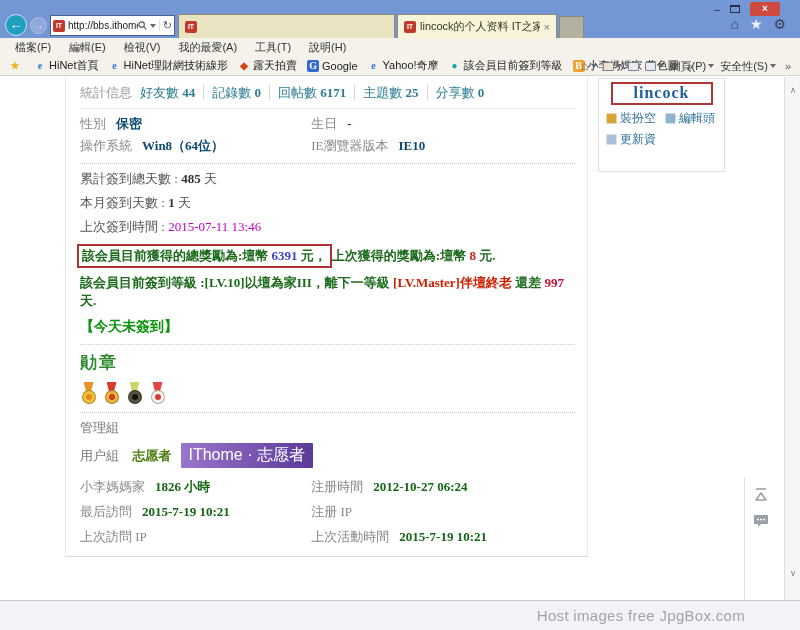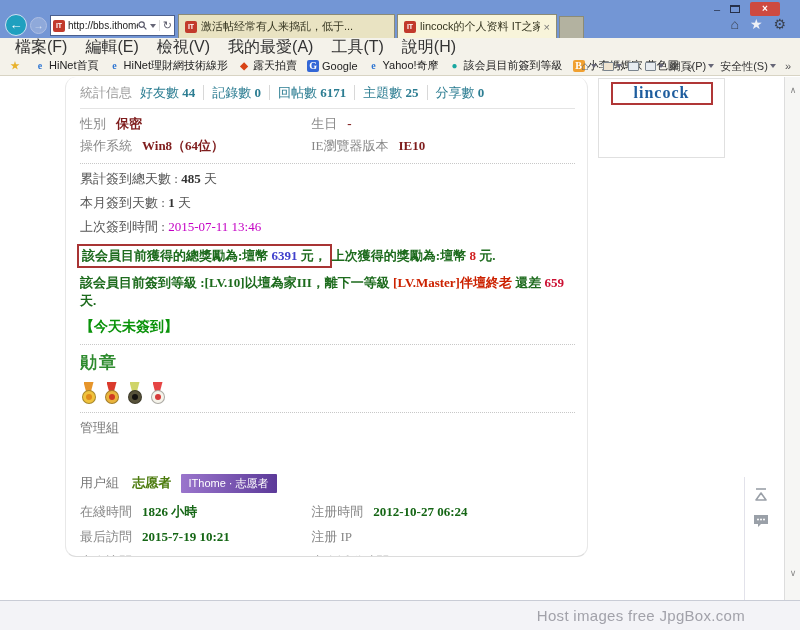--- a/index.html
+++ b/index.html
@@ -37,51 +37,51 @@
   .tab-label { overflow:hidden; white-space:nowrap; flex:1 1 auto; }
   .tab-close { color:#777; font-size:11px; flex:0 0 auto; }
   .tab-stub { position:absolute; left:559px; top:16px; width:25px; height:22px; background:#b3b2a0;
               border:1px solid #8b8b76; border-bottom:none; }
   .chrome-icons { position:absolute; right:14px; top:16px; display:flex; gap:11px; font-size:14px;
                   color:#39414f; }
   .chrome-icons .star { color:#eef0f6; }
   
   .menubar { position:absolute; left:0; top:38px; width:800px; height:18px; background:#f4f2ea;
              display:flex; align-items:center; padding-left:6px; }
-  .menu-item { padding:0 9px; font-size:16px; color:#333; }
+  .menu-item { padding:0 9px; font-size:11px; color:#333; }
   .favbar { position:absolute; left:0; top:56px; width:800px; height:20px; background:#f4f2ea;
             border-bottom:1px solid #d8d4c4; display:flex; align-items:center; padding-left:4px; }
   .fav-item { display:flex; align-items:center; gap:3px; padding:0 5px; font-size:11px; color:#222;
               white-space:nowrap; }
   .fav-ic { display:inline-block; width:12px; height:12px; border-radius:2px; font-size:10px;
             font-weight:bold; text-align:center; line-height:12px; font-family:"Liberation Serif",serif; }
   .fav-more { font-size:11px; color:#555; padding:0 3px; }
   .favbar-right { position:absolute; right:6px; top:0; height:20px; display:flex; align-items:center; gap:6px; }
   .fr-group { display:flex; align-items:center; gap:2px; }
   .fr-ic-home { font-size:12px; color:#5a6a7a; }
   .fr-box { width:11px; height:9px; border:1px solid #7a848e; background:#e8ecf0; border-radius:1px; }
   .fr-box.feed { background:#f0e4d0; }
   .fr-label { font-size:11px; color:#333; }
   
   .content { position:absolute; left:0; top:77px; width:800px; height:523px; background:#fff; }
   .main-col { position:absolute; left:65px; top:0; width:523px; height:480px; background:#fff;
               border-left:1px solid #e8e8e8; border-right:1px solid #e8e8e8; border-bottom:1px solid #dcdcdc;
               padding:7px 12px 0 14px; overflow:hidden;
-              font-family:"Liberation Serif","DejaVu Serif",serif; font-size:13px; color:#555;border-radius:11px; }
+              font-family:"Liberation Serif","DejaVu Serif",serif; font-size:13px; color:#555; }
   .topstats { white-space:nowrap; }
   .ts-prefix { color:#999; margin-right:8px; }
   .topstat { color:#2c7d92; padding:0 8px; border-left:1px solid #d8d8d8; }
   .topstat:first-of-type { border-left:none; padding-left:0; }
   .topstat b { font-weight:bold; }
   hr.solid { border:none; border-top:1px solid #e4e4e4; margin:6px 0; }
   hr.dot { border:none; border-top:1px dotted #c8c8c8; margin:8px 0 6px; }
   .pair-row { margin:4px 0; height:18px; }
   .cell-l { display:inline-block; width:228px; vertical-align:top; }
   .lab { color:#888; margin-right:10px;font-family:Liberation Serif, serif; }
-  .val { color:#7f1d1d; font-weight:bold; }
+  .val { color:#0c4a6e; font-weight:bold; }
   h2.sec { font-size:19px; font-weight:bold; color:#3a3a3a; letter-spacing:2px; margin:6px 0 8px; }
   h2.sec.green { color:#2e8b2e; font-size:17px; }
   .ck-line { margin:6px 0; color:#555; }
   .ck-line .num { font-weight:bold; color:#333; }
   .ck-line .magenta { color:#c400c4; }
   .reward-line { margin:8px 0 6px; font-weight:bold; color:#1d6b1d; }
   .red-box { border:2px solid #a83434; padding:1px 3px; margin-left:-3px; display:inline-block; }
   .v-blue { color:#4040cc; }
   .v-red { color:#d02020; }
   .level-line { margin:6px 0; font-weight:bold; color:#1d6b1d; }
@@ -93,25 +93,25 @@
   .medal .ribbon { display:block; width:10px; height:9px; margin:0 auto -1px;
                    clip-path:polygon(0 0,100% 0,76% 100%,24% 100%); }
   .medal .circ { display:block; width:14px; height:14px; margin:0 auto; border-radius:50%;
                  border:1px solid rgba(0,0,0,.3); position:relative; }
   .medal .circ::after { content:""; position:absolute; inset:3px; border-radius:50%;
                         background:currentColor; }
   .admin-line { margin:6px 0; color:#777; }
   .ug-line { margin:6px 0 10px; color:#777; }
   .ug-link { color:#4d7c0f; font-weight:bold; margin:0 6px 9px 10px;font-family:Liberation Mono, monospace; }
   .ug-badge { display:inline-block; background:linear-gradient(90deg,#9a75cc,#5c3a99); color:#fff;
-              font-family:"Liberation Sans",sans-serif; font-size:11px; padding:2px 8px; border-radius:1px;margin-top:31px; }
+              font-family:"Liberation Sans",sans-serif; font-size:16px; padding:2px 8px; border-radius:1px; }
   .act-row { margin:7px 0; height:18px; }
   .act-row .val { color:#156615; }
   
-  .sidebar { position:absolute; left:598px; top:1px; width:127px; height:80px; background:#fff;
+  .sidebar { position:absolute; left:598px; top:1px; width:127px; height:94px; background:#fff;
              border:1px solid #e0e0e0; font-size:12px; }
   .uname-box { width:102px; margin:3px auto 5px; border:2px solid #b03636; text-align:center;
                font-family:"Liberation Serif",serif; font-weight:bold; font-size:16px; color:#1e5d9e;
                letter-spacing:1px; padding:0 0 1px; }
   .sb-links { display:flex; flex-wrap:wrap; padding:0 7px; column-gap:9px; row-gap:4px; }
   .sb-link { display:flex; align-items:center; gap:3px; color:#2e7199; white-space:nowrap; }
   .mini-ic { display:inline-block; width:11px; height:11px; border-radius:2px;
              box-shadow:inset 0 0 0 1px rgba(255,255,255,.55); }
   
   .widget-line { position:absolute; left:744px; top:400px; width:1px; height:200px; background:#e2e2ea; }
@@ -144,21 +144,20 @@
       <svg width="9" height="9" viewBox="0 0 10 10">
         <circle cx="4" cy="4" r="3" fill="none" stroke="#556" stroke-width="1.3"></circle>
         <line x1="6.3" y1="6.3" x2="9.3" y2="9.3" stroke="#556" stroke-width="1.3"></line>
       </svg>
       <span class="caret-down"></span>
       <span class="refresh-g">↻</span>
     </span>
   </div>
   <div class="tab tab-1">
     <span class="favicon">IT</span>
-    <span class="tab-label">激活帖经常有人来捣乱，低于...</span>
   </div>
   <div class="tab tab-2">
     <span class="favicon">IT</span>
     <span class="tab-label">lincock的个人资料 IT之家...</span>
     <span class="tab-close">×</span>
   </div>
   <div class="tab-stub"></div>
   <div class="chrome-icons">
     <span>⌂</span>
     <span class="star">★</span>
@@ -282,21 +281,21 @@
     <div class="ck-line">
       <span>本月簽到天數 :</span> <span class="num">1</span><span> 天</span>
     </div>
     <div class="ck-line">
       <span>上次簽到時間 :</span> <span class="magenta">2015-07-11 13:46</span>
     </div>
     <div class="reward-line">
       <span class="red-box"><span>該会員目前獲得的總獎勵為:壇幣 </span><span class="v-blue">6391</span><span> 元，</span></span><span>上次獲得的獎勵為:壇幣 </span><span class="v-red">8</span><span> 元.</span>
     </div>
     <div class="level-line">
-      <span>該会員目前簽到等級 :[LV.10]以壇為家III，離下一等級 </span><span class="lv-next">[LV.Master]伴壇終老</span><span> 還差 </span><span class="lv-days">659</span><span> 天.</span>
+      <span>該会員目前簽到等級 :[LV.10]以壇為家III，離下一等級 </span><span class="lv-next">[LV.Master]伴壇終老</span><span> 還差 </span><span class="lv-days">997</span><span> 天.</span>
     </div>
     <div class="not-signed">【今天未簽到】</div>
     <hr class="dot">
 
     <h2 class="sec green">勛章</h2>
     <div class="medals">
 
         <span class="medal">
           <i class="ribbon" style="background: rgb(230, 149, 43);"></i>
           <i class="circ" style="background: rgb(240, 194, 60); color: rgb(224, 138, 26);"></i>
@@ -321,21 +320,21 @@
 
     <div class="admin-line">管理組</div>
     <div class="ug-line">
       <span>用户組</span>
       <span class="ug-link">志愿者</span>
       <span class="ug-badge">IThome · 志愿者</span>
     </div>
     <div>
 
         <div class="act-row">
-          <span class="cell-l"><span class="lab">在綫時間</span><span class="val">1826 小時</span></span>
+          <span class="cell-l"><span class="lab">小李媽媽家</span><span class="val">1826 小時</span></span>
           <span class="cell-r"><span class="lab">注册時間</span><span class="val">2012-10-27 06:24</span></span>
         </div>
 
         <div class="act-row">
           <span class="cell-l"><span class="lab">最后訪問</span><span class="val">2015-7-19 10:21</span></span>
           <span class="cell-r"><span class="lab">注册 IP</span><span class="val"></span></span>
         </div>
 
         <div class="act-row">
           <span class="cell-l"><span class="lab">上次訪問 IP</span><span class="val"></span></span>
@@ -343,20 +342,37 @@
         </div>
 
       </div>
 
   </div>
 
   <div class="sidebar">
     <div class="uname-box">
       <span>lincock</span>
     </div>
+    <div class="sb-links">
+
+        <span class="sb-link">
+          <span class="mini-ic" style="background: rgb(217, 164, 58);"></span>
+          <span>裝扮空</span>
+        </span>
+
+        <span class="sb-link">
+          <span class="mini-ic" style="background: rgb(143, 179, 207);"></span>
+          <span>編輯頭</span>
+        </span>
+
+        <span class="sb-link">
+          <span class="mini-ic" style="background: rgb(169, 191, 212);"></span>
+          <span>更新資</span>
+        </span>
+      </div>
   </div>
 
   <div class="widget-line"></div>
   <div class="float-icons">
     <svg width="18" height="16" viewBox="0 0 18 16">
       <line x1="4" y1="2" x2="14" y2="2" stroke="#9aa0a8" stroke-width="1.6"></line>
       <path d="M9 6 L14 13 H4 Z" fill="none" stroke="#9aa0a8" stroke-width="1.6" stroke-linejoin="round"></path>
     </svg>
     <svg width="18" height="16" viewBox="0 0 18 16">
       <path d="M2 2 h14 v9 h-7 l-3 3 v-3 h-4 Z" fill="#9aa0a8"></path>

